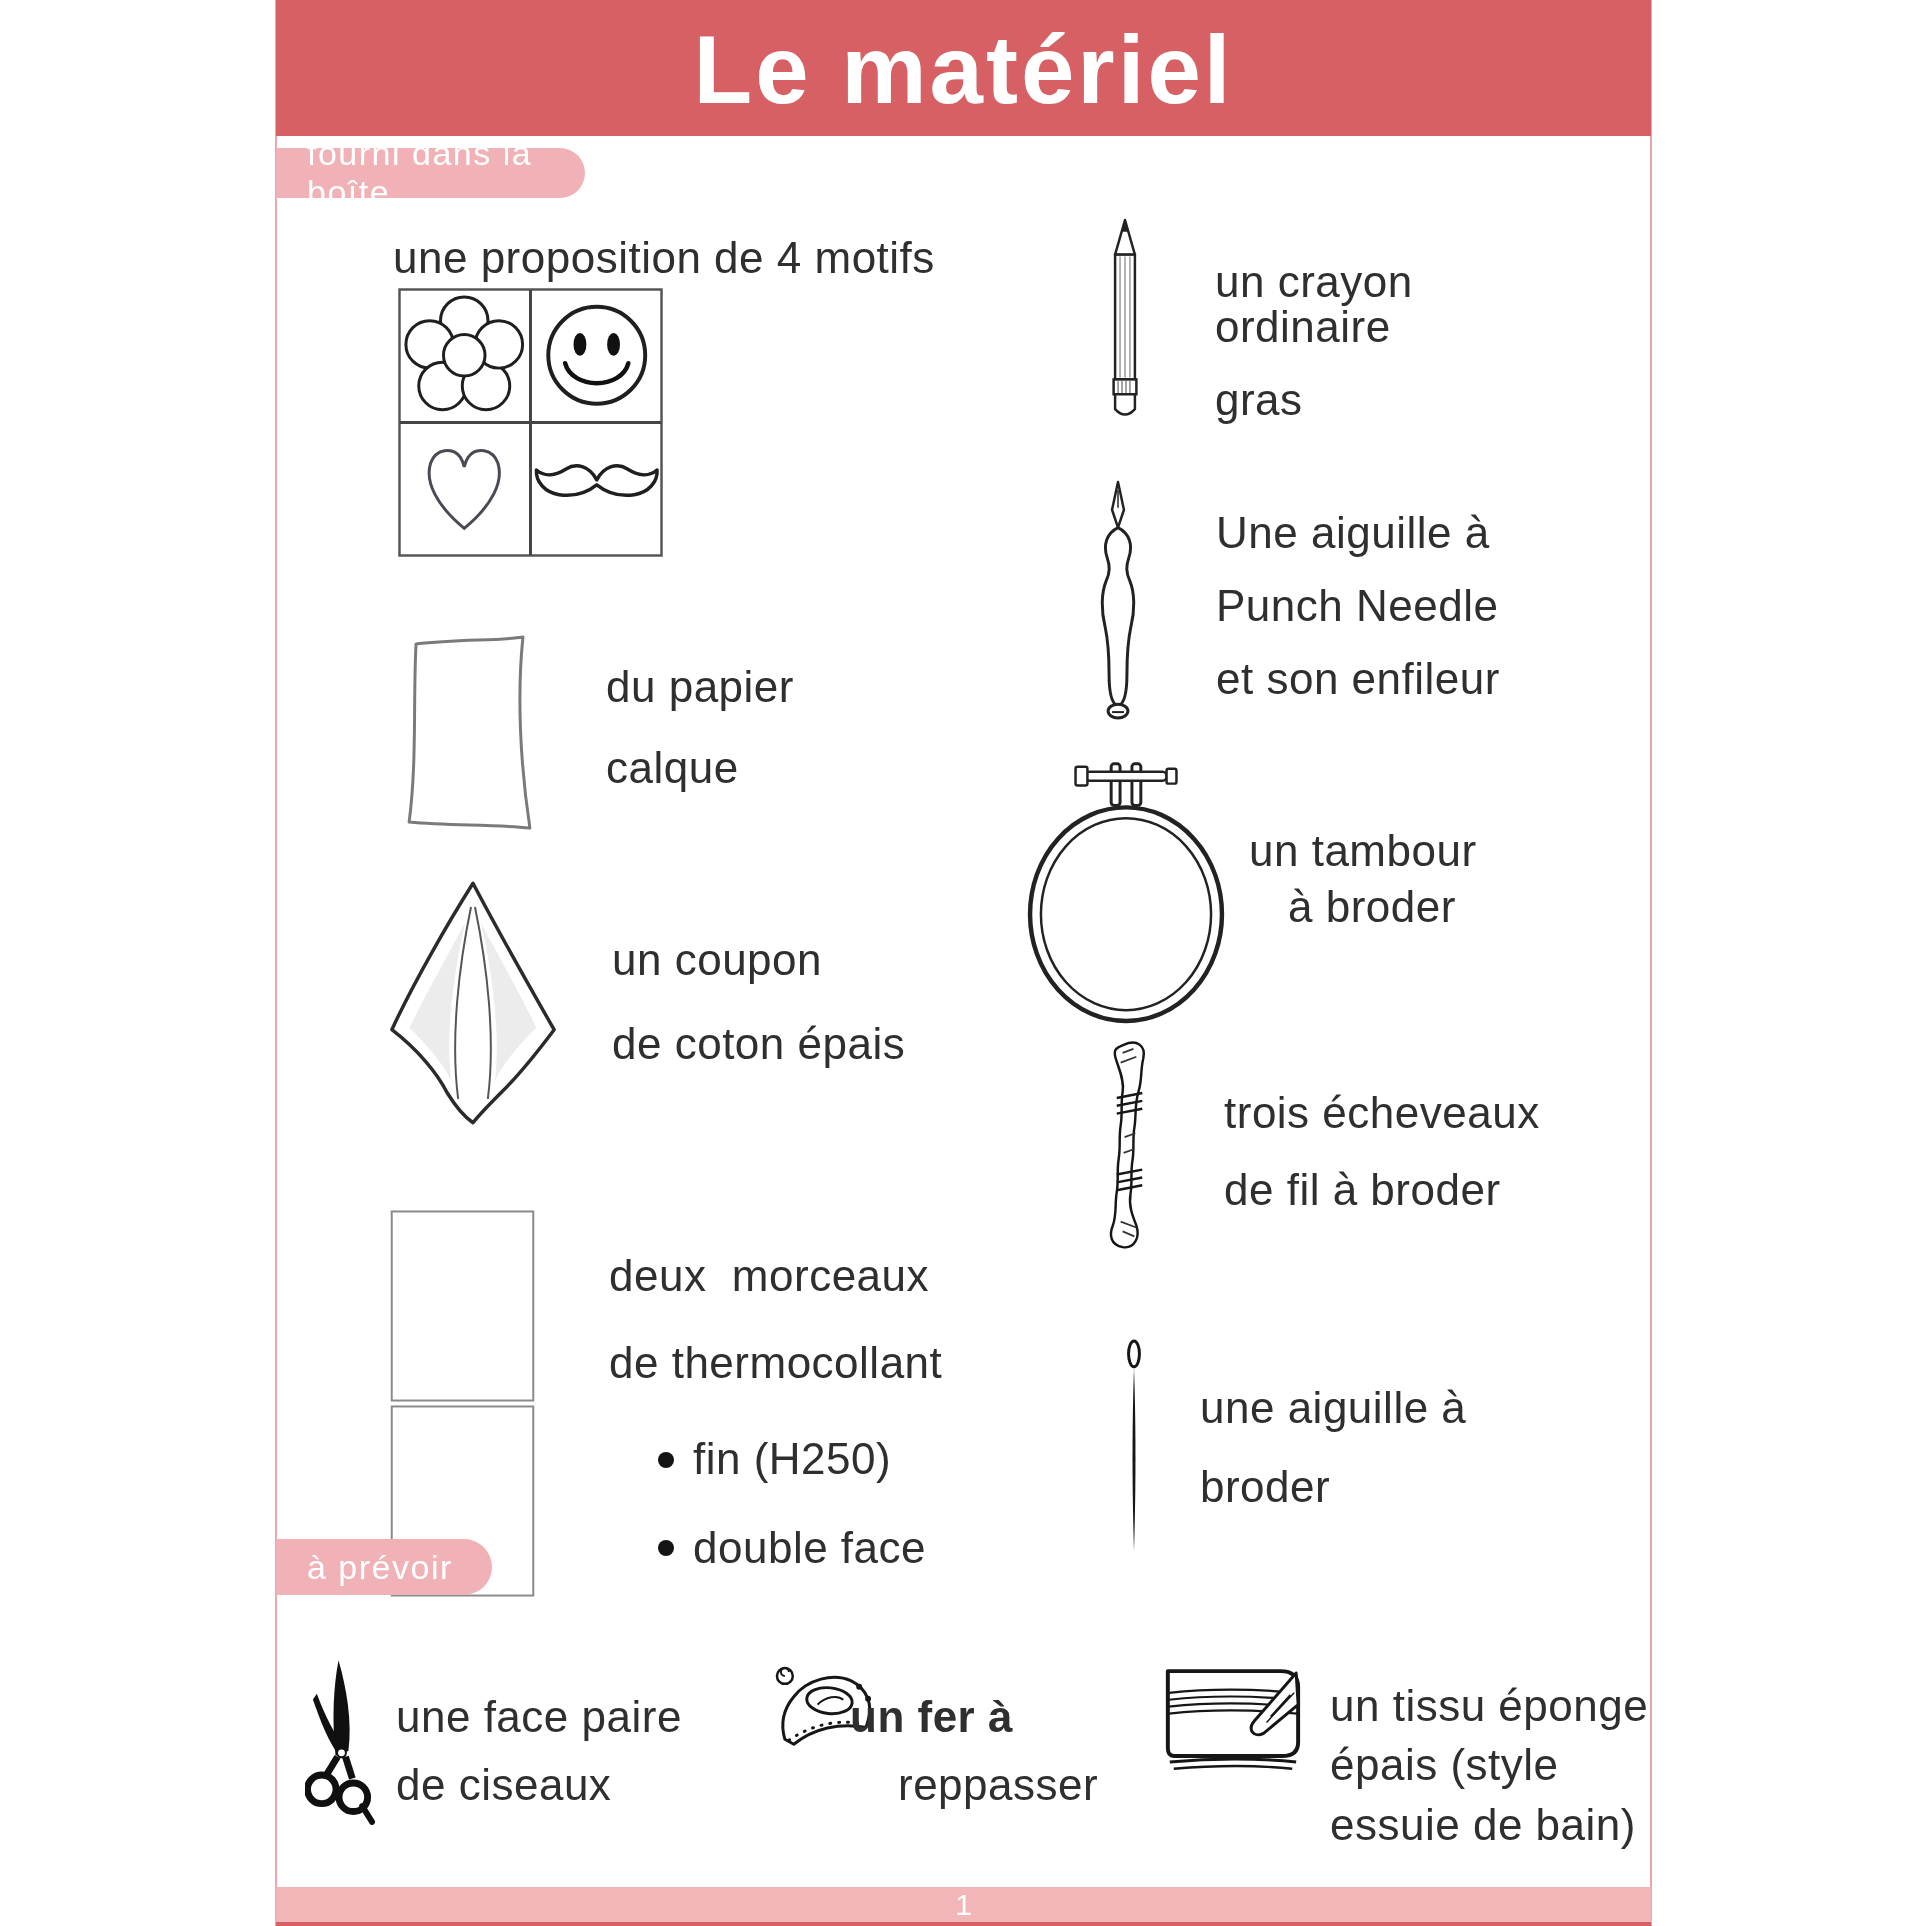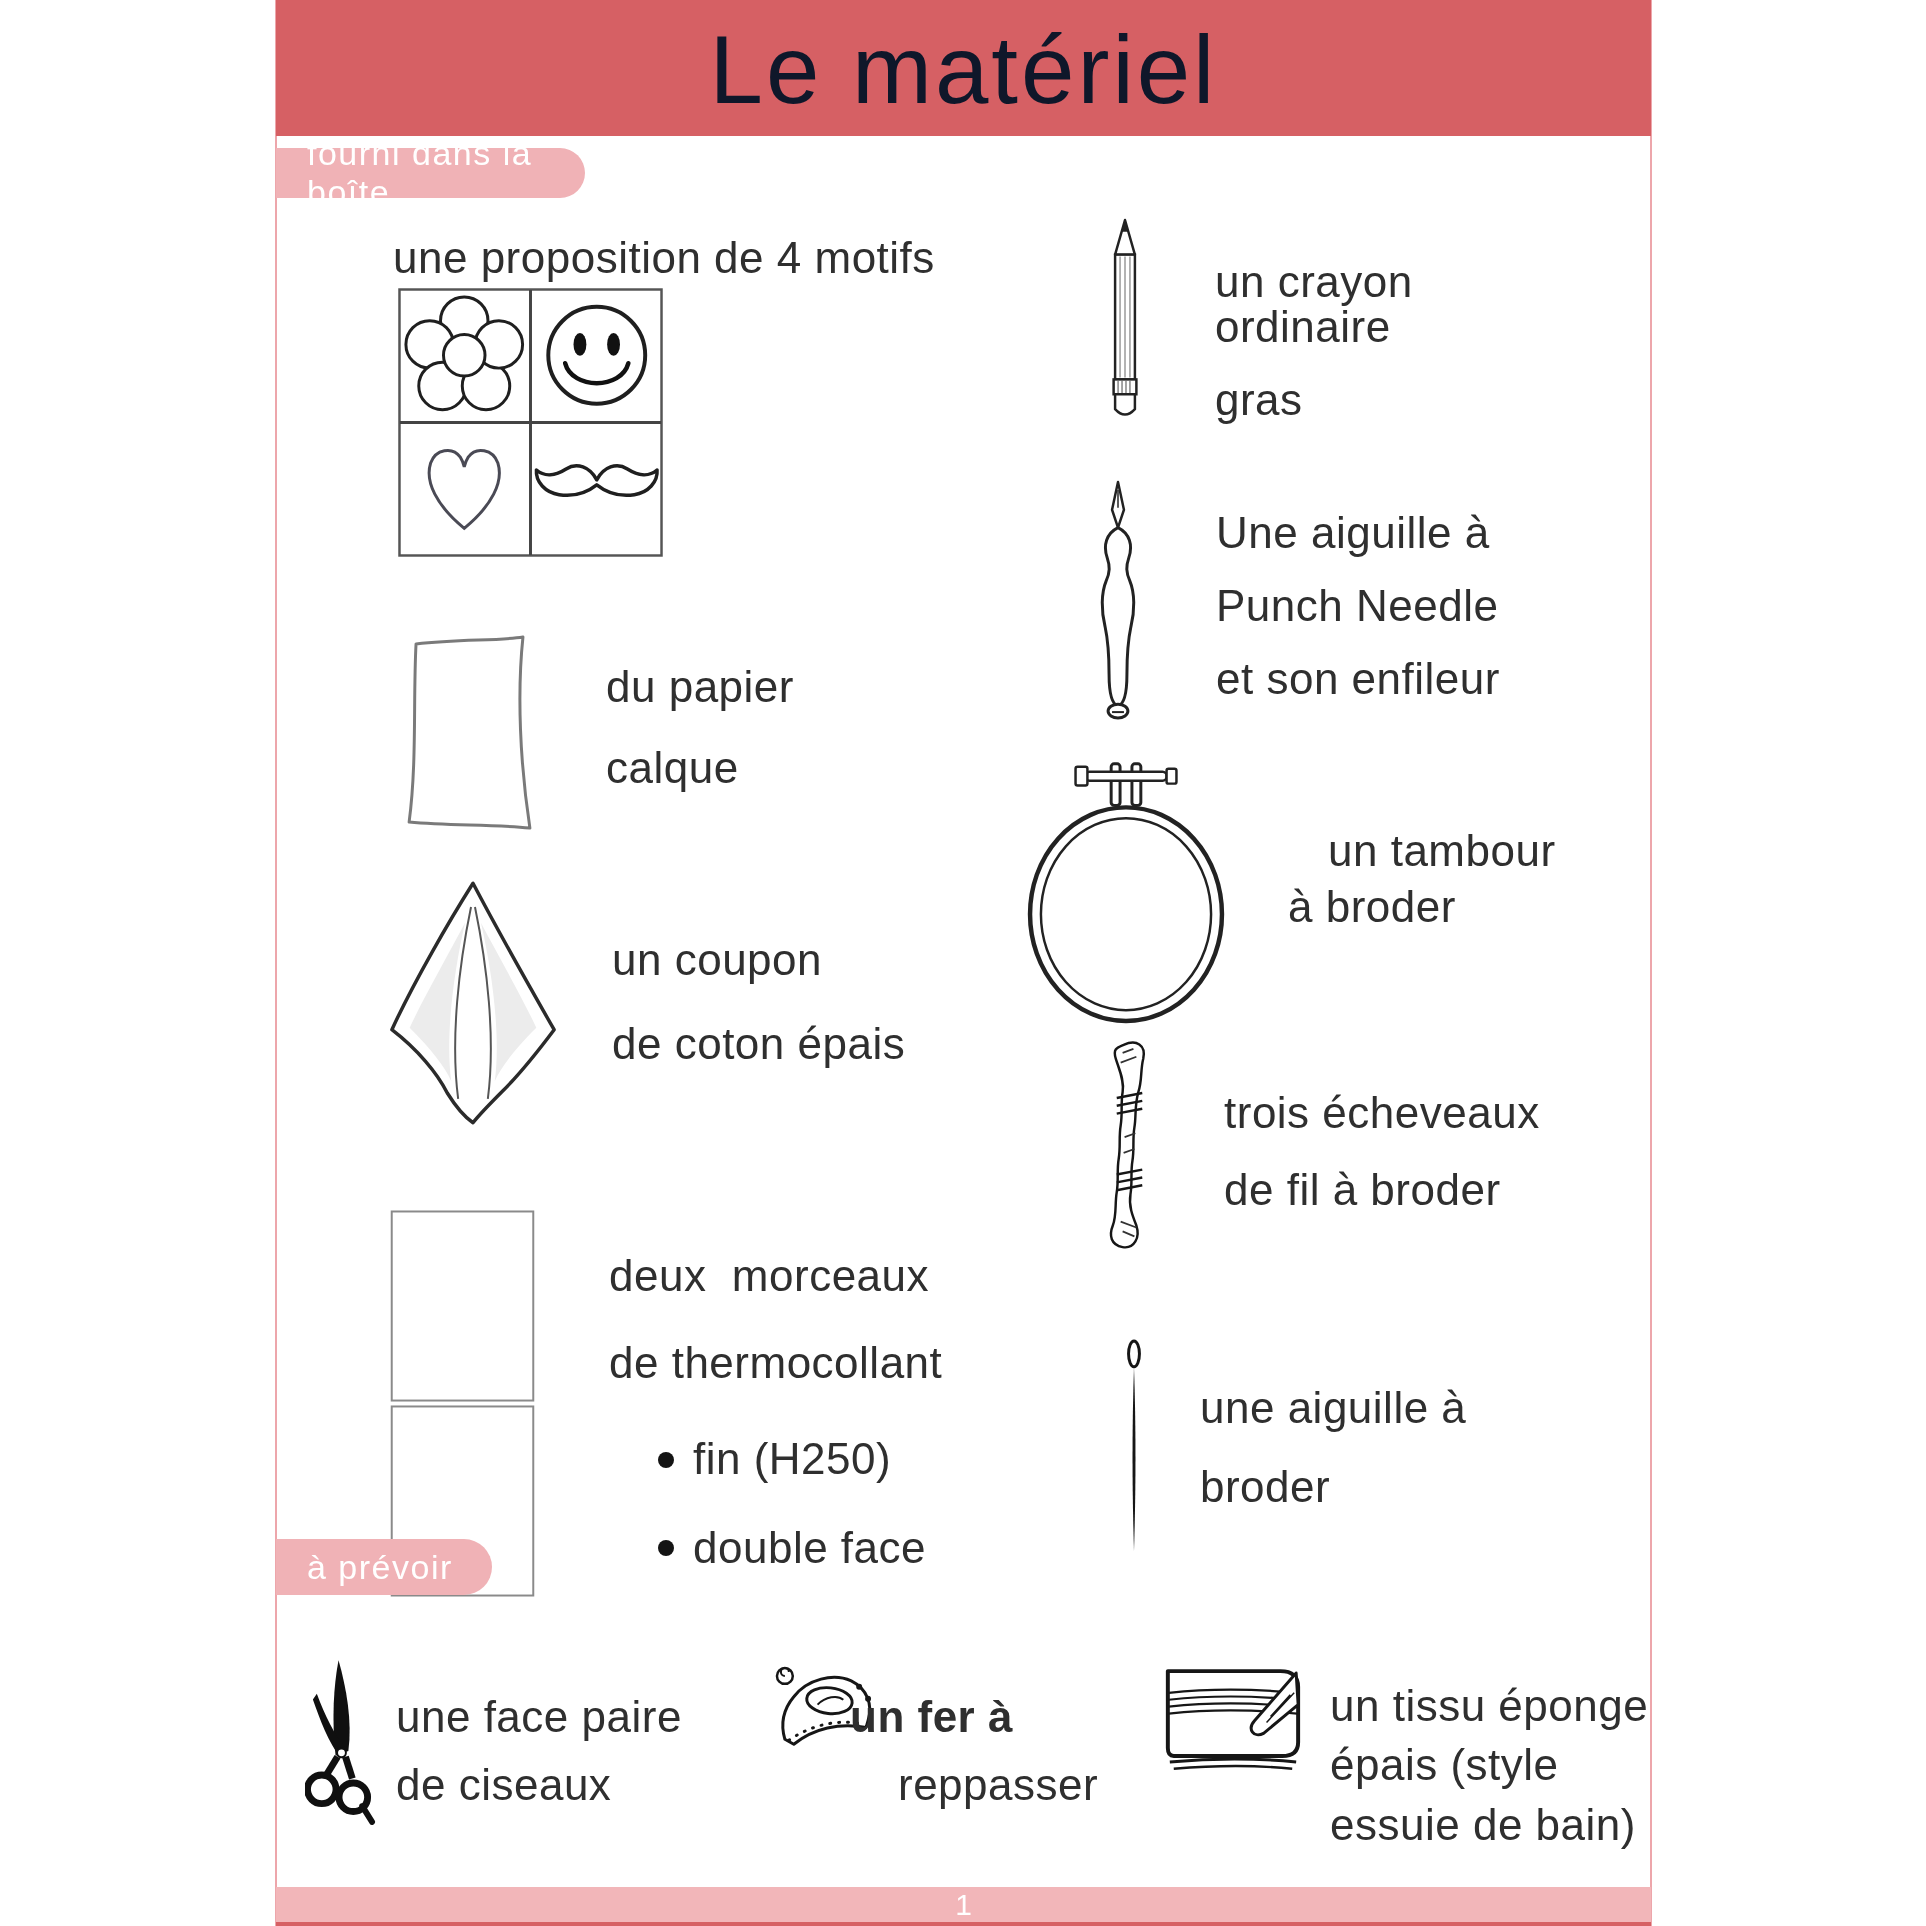--- a/index.html
+++ b/index.html
@@ -9,21 +9,21 @@
   }
   .border-line{position:absolute;top:0;width:2px;height:1927px;background:#eda6ab;}
   .border-line.left{left:275px;}
   .border-line.right{left:1650px;}
 
   .banner{
     position:absolute;left:276px;top:0;width:1375px;height:136px;background:#d66064;
     display:flex;align-items:center;justify-content:center;
   }
   .banner h1{
-    margin:0;font-size:96px;font-weight:400;color:#0f172a;letter-spacing:3px;line-height:1;
+    margin:0;font-size:96px;font-weight:700;color:#ffffff;letter-spacing:3px;line-height:1;
     transform:translateY(2px);
   }
 
   .pill{
     position:absolute;left:276px;background:#f0b2b6;color:#ffffff;
     font-size:34px;letter-spacing:1.5px;display:flex;align-items:center;
     padding-left:31px;box-sizing:border-box;
   }
   .pill-provided{top:148px;width:309px;height:50px;border-radius:0 26px 26px 0;}
   .pill-plan{top:1539px;width:216px;height:56px;border-radius:0 28px 28px 0;}
@@ -37,21 +37,21 @@
   .dot2{left:658px;top:1540px;}
 
   
   .motifs-title{left:393px;top:234px;}
   .papier-l1{left:606px;top:663px;} .papier-l2{left:606px;top:744px;}
   .coupon-l1{left:612px;top:936px;} .coupon-l2{left:612px;top:1020px;}
   .thermo-l1{left:609px;top:1252px;} .thermo-l2{left:609px;top:1339px;}
   .thermo-b1{left:693px;top:1435px;} .thermo-b2{left:693px;top:1524px;}
   .crayon-l1{left:1215px;top:230px;margin-top:28px;} .crayon-l2{left:1215px;top:303px;} .crayon-l3{left:1215px;top:376px;}
   .punch-l1{left:1216px;top:509px;} .punch-l2{left:1216px;top:582px;} .punch-l3{left:1216px;top:655px;}
-  .tambour-l1{left:1328px;top:827px;} .tambour-l2{left:1288px;top:883px;}
+  .tambour-l1{left:1249px;top:827px;} .tambour-l2{left:1288px;top:883px;}
   .skein-l1{left:1224px;top:1089px;} .skein-l2{left:1224px;top:1166px;}
   .needle-l1{left:1200px;top:1384px;} .needle-l2{left:1200px;top:1463px;}
   .ciseaux-l1{left:396px;top:1693px;} .ciseaux-l2{left:396px;top:1761px;}
   .fer-l1{left:850px;top:1693px;font-weight:bold;} .fer-l2{left:898px;top:1761px;}
   .tissu-l1{left:1330px;top:1682px;} .tissu-l2{left:1330px;top:1741px;} .tissu-l3{left:1330px;top:1801px;}
 
   
   .ic-grid{left:398px;top:288px;}
   .ic-paper{left:400px;top:634px;}
   .ic-coupon{left:380px;top:879px;}

